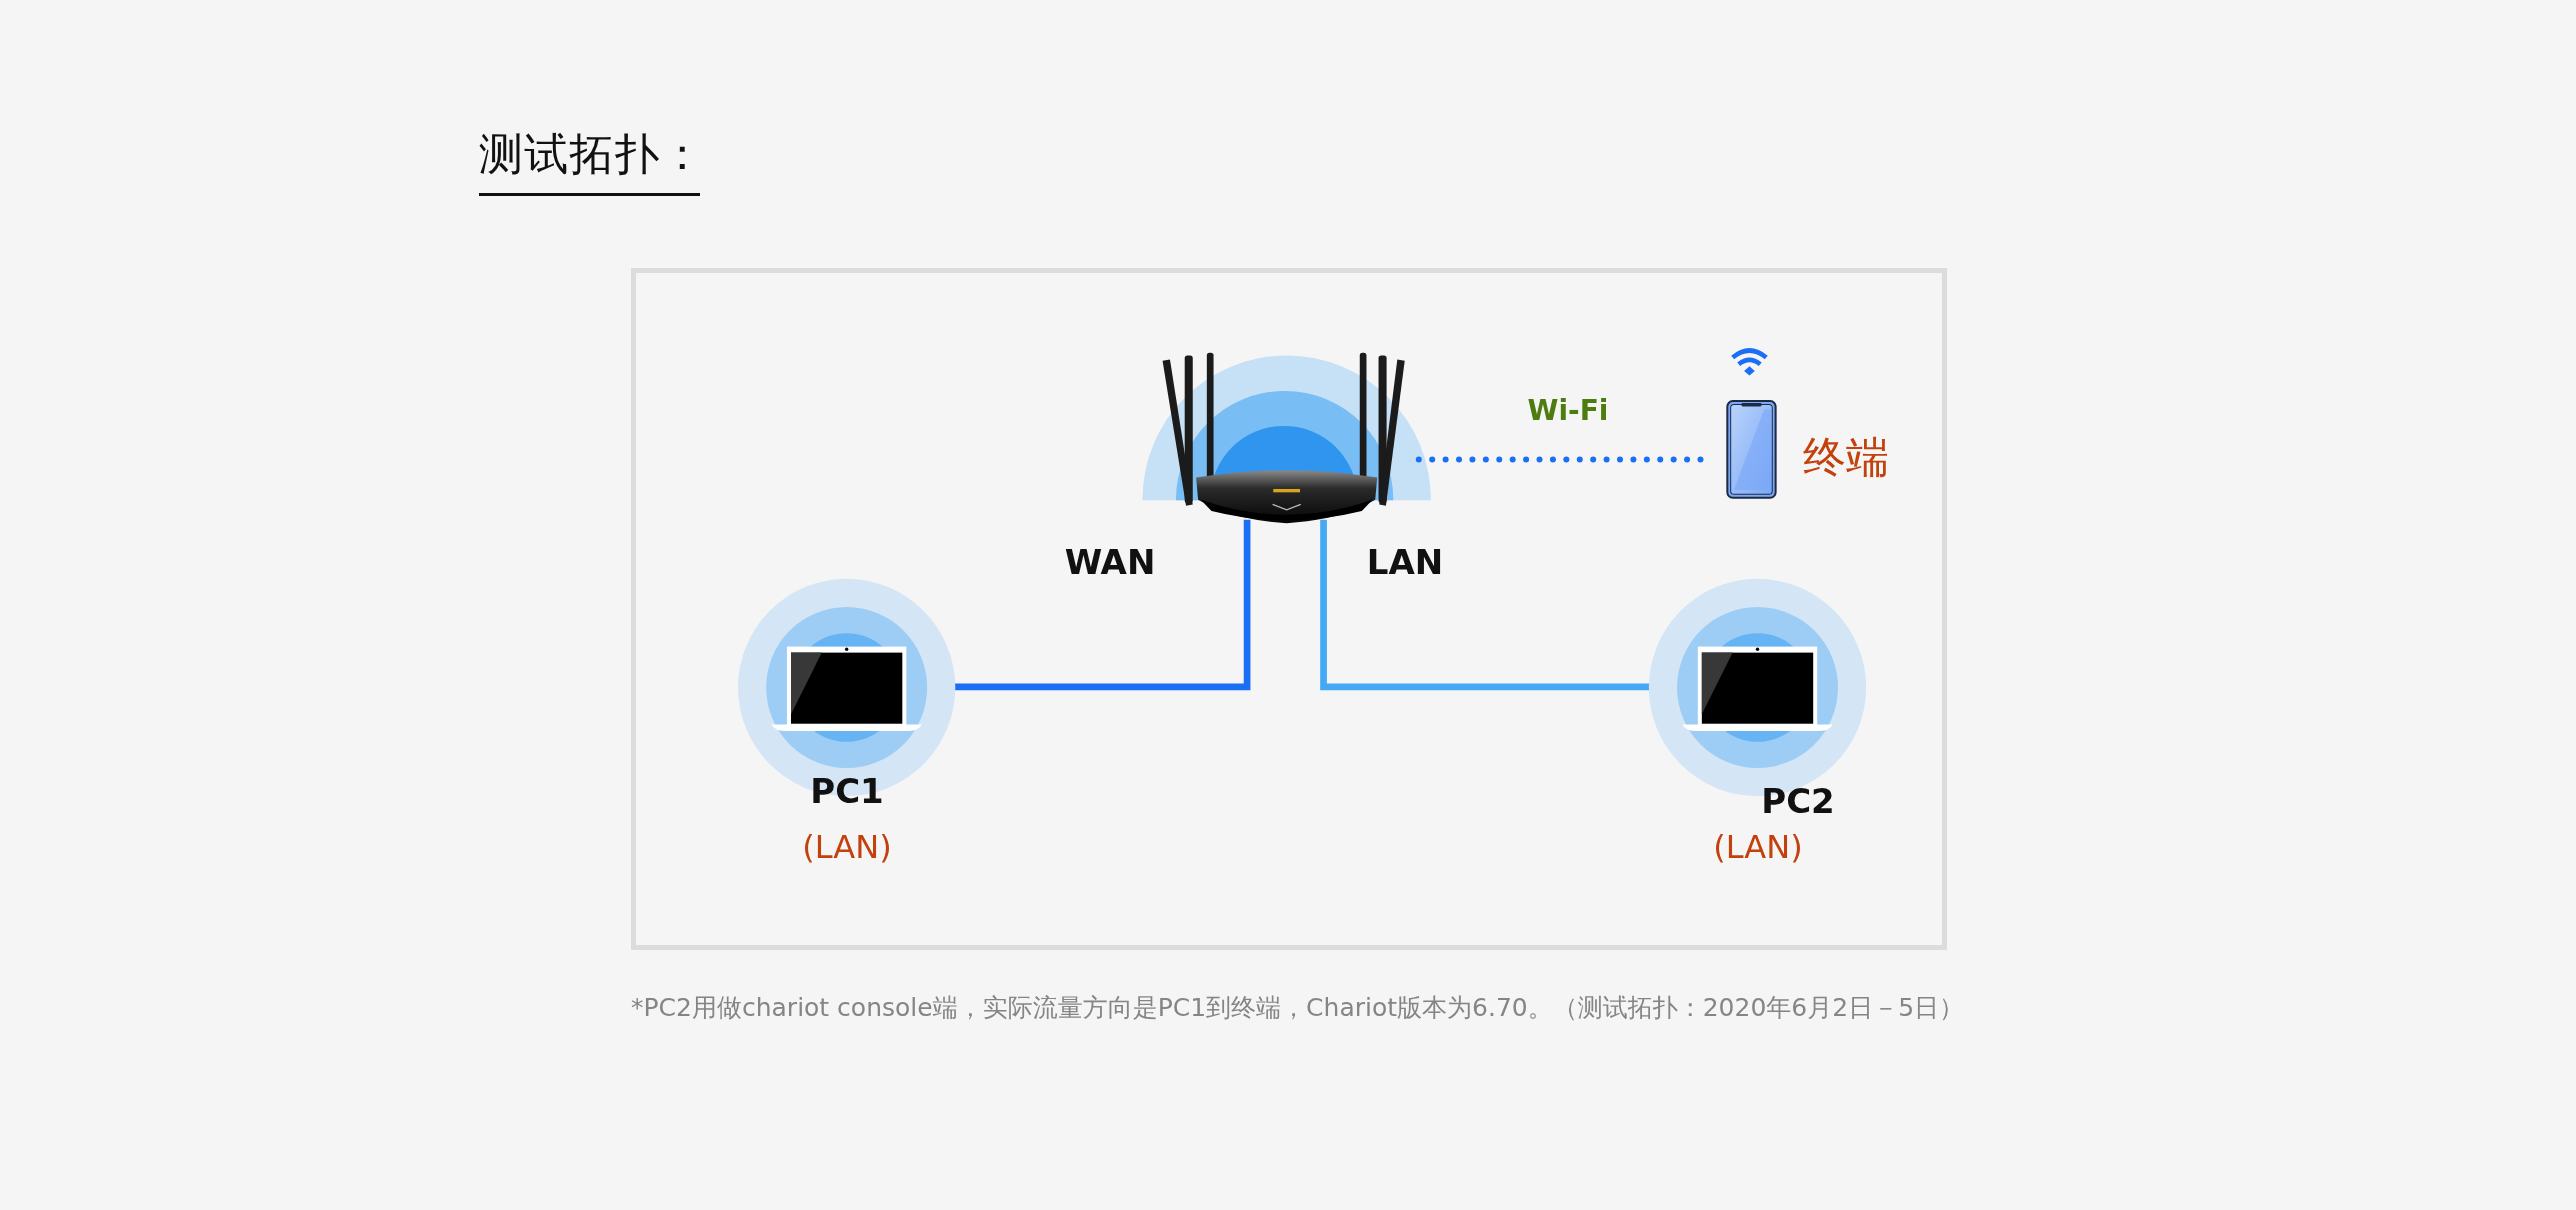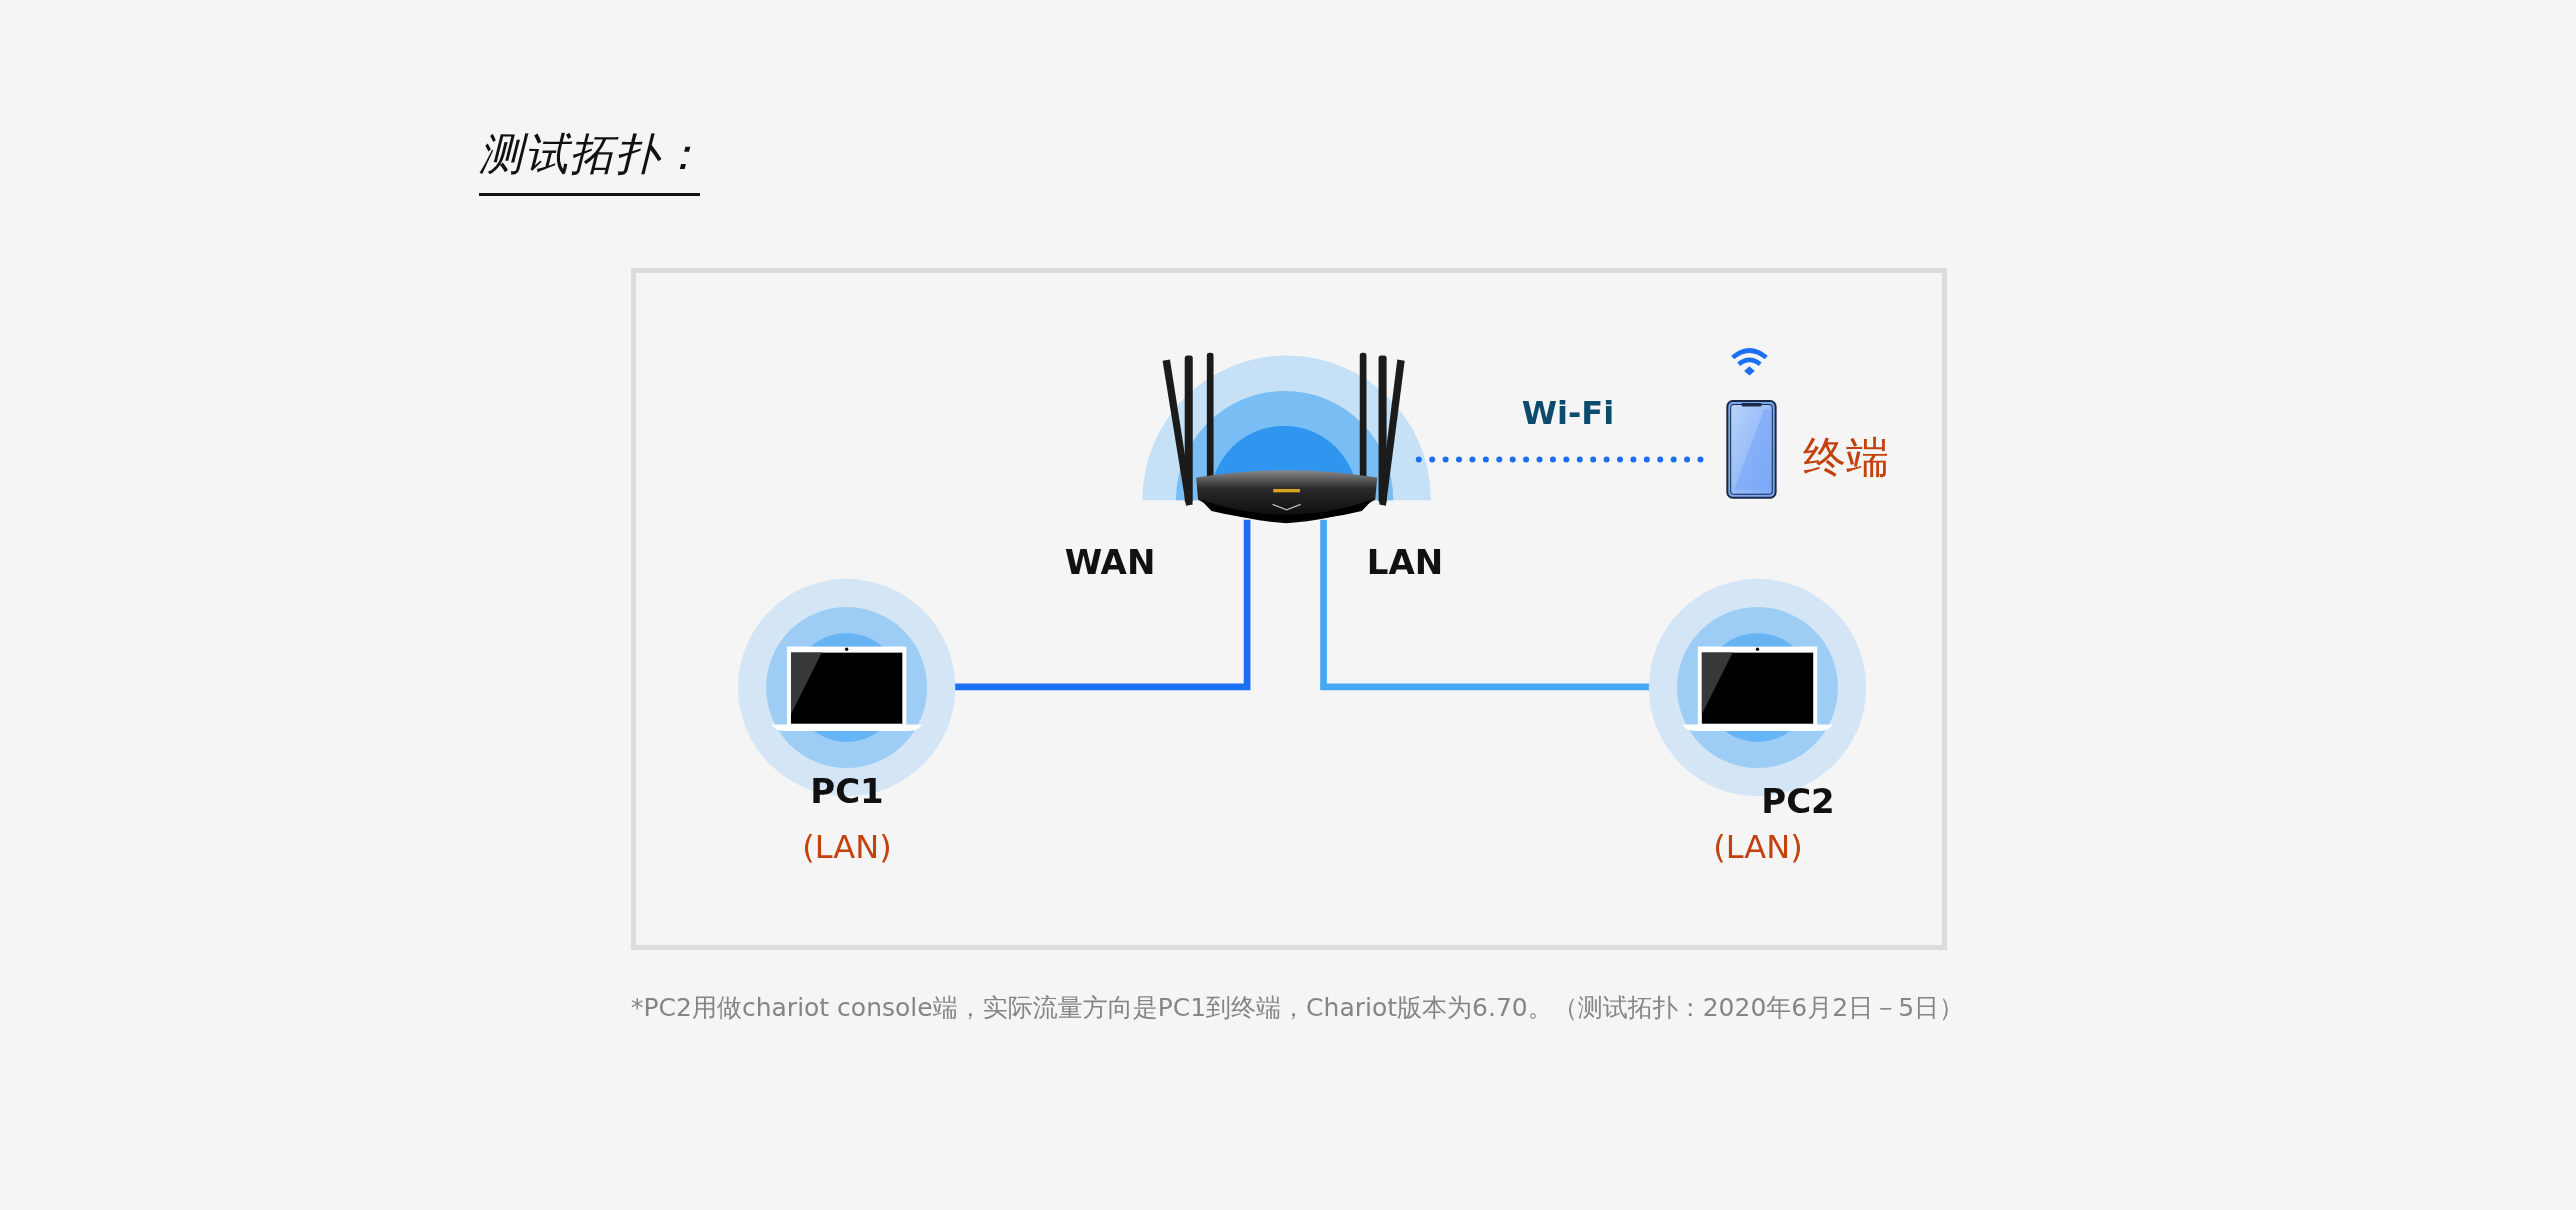--- a/index.html
+++ b/index.html
@@ -1,24 +1,24 @@
 <!DOCTYPE html>
 <html style="font-size:10.7px"><head>
 <meta charset="utf-8">
 <style>
   html,body{margin:0;padding:0;}
   body{width:2576px;height:1210px;background:#f5f5f5;position:relative;overflow:hidden;font-family:"DejaVu Sans","Liberation Sans",sans-serif;}
   .abs{position:absolute;}
-  #title{left:479px;top:125px;font-size:44px;font-style:italic;color:#111;letter-spacing:1.3px;white-space:nowrap;}
+  #title{left:479px;top:125px;font-size:44px;color:#111;letter-spacing:1.3px;white-space:nowrap;}
   #title-underline{left:479px;top:193px;width:221px;height:2.7px;background:#111;}
   #frame{left:631px;top:268px;width:1306px;height:672px;border:5.4px solid #dcdcdc;background:#f5f5f5;}
   svg#topo{left:0;top:0;}
   .lbl{font-weight:bold;color:#111;font-size:34px;white-space:nowrap;transform:translateX(-50%);}
   .sub{color:#c2410c;font-size:32px;white-space:nowrap;transform:translateX(-50%);}
-  #wifi-label{color:#0c4a6e;font-weight:bold;font-size:32px;white-space:nowrap;transform:translateX(-50%);}
+  #wifi-label{color:#4d7c0f;font-weight:bold;font-size:28px;white-space:nowrap;transform:translateX(-50%);}
   #terminal-label{color:#c2410c;font-size:43px;white-space:nowrap;}
   #footnote{left:631px;top:991px;font-size:25px;color:#858585;white-space:nowrap;}
 </style>
 </head>
 <body>
 
 <div id="title" class="abs">测试拓扑：</div>
 <div id="title-underline" class="abs"></div>
 
 <div id="frame" class="abs"></div>

